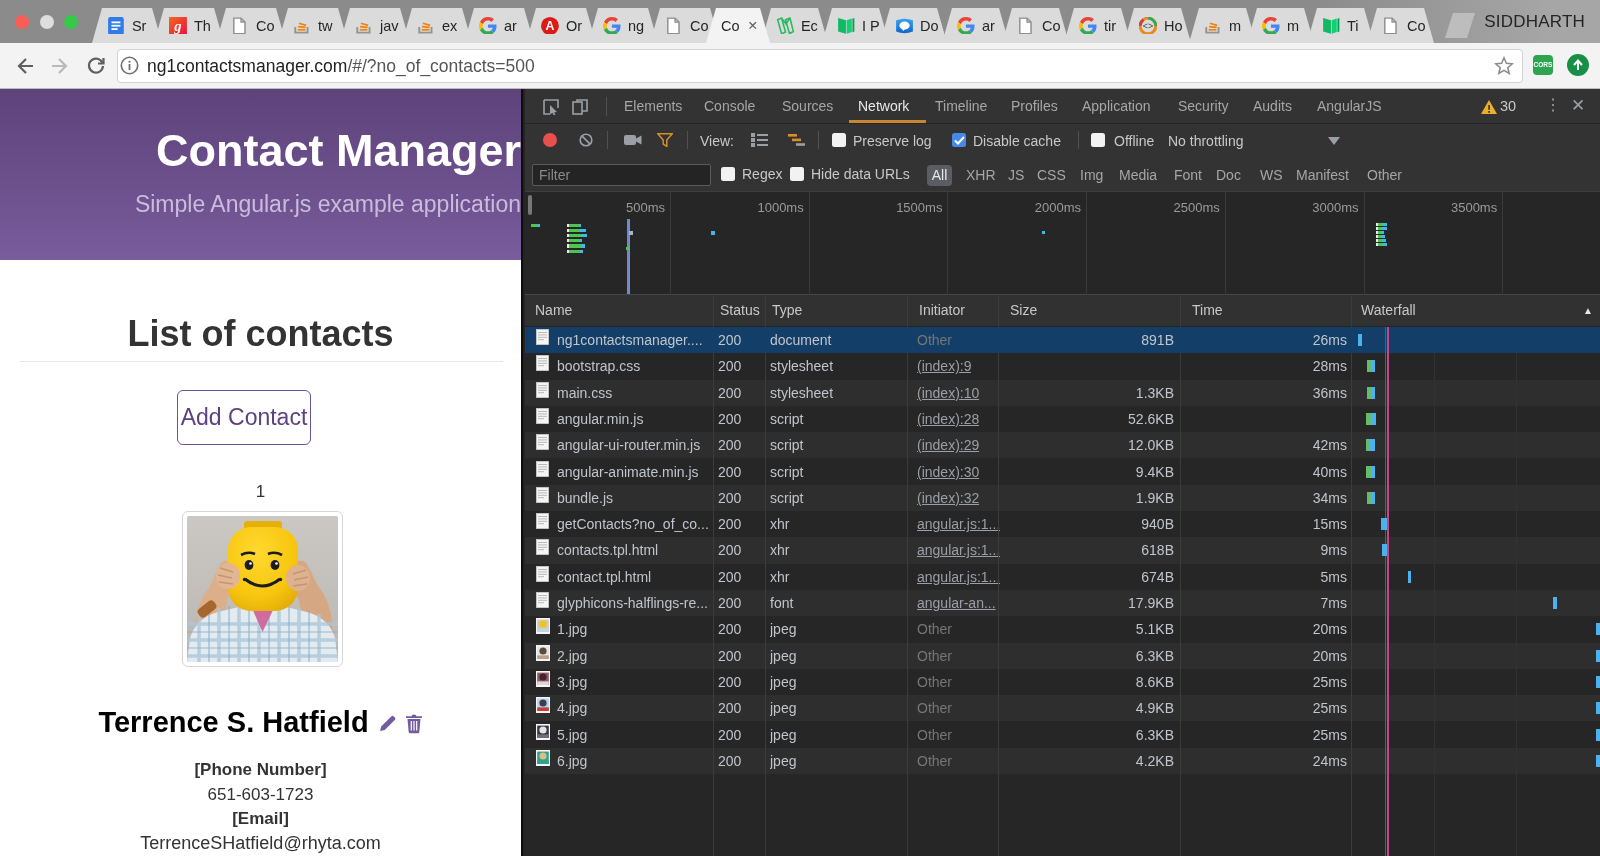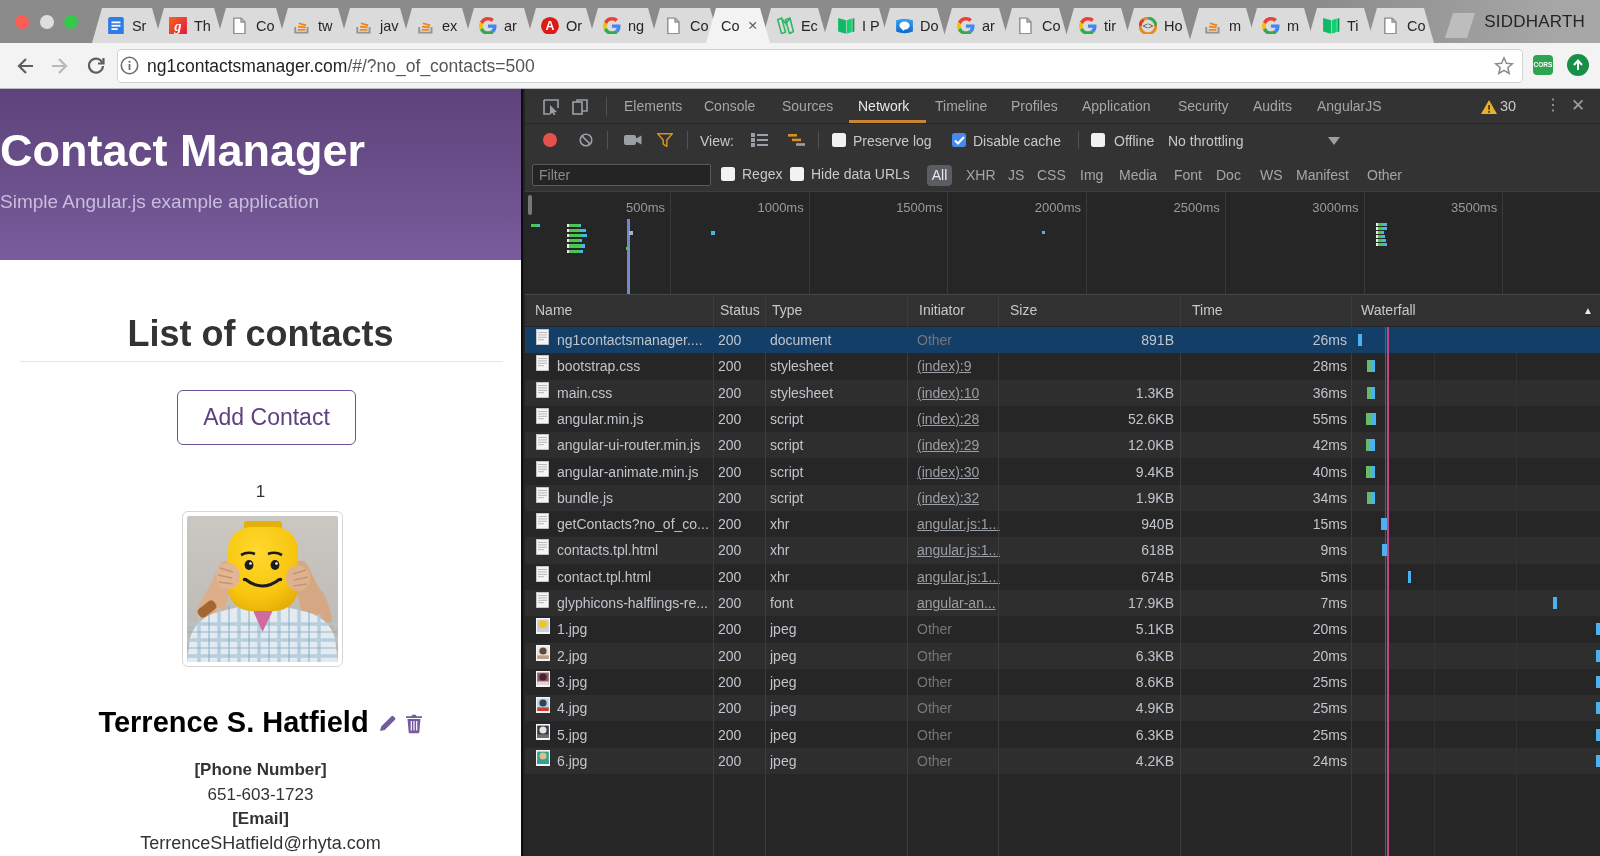--- a/index.html
+++ b/index.html
@@ -21,26 +21,26 @@
 #profile { position:absolute; right:15px; top:12px; font-size:17px; color:#252525; letter-spacing:0.2px; }
 
 #urlbar { position:absolute; left:0; top:43px; width:1600px; height:46px; background:#f3f3f3; border-bottom:1px solid #bcbcbc; }
 .navic { position:absolute; top:0; }
 #urlbox { position:absolute; left:117px; top:6px; width:1406px; height:34px; background:#fff; border:1px solid #d2d2d2; border-radius:4px; }
 #urltext { position:absolute; left:147px; top:13px; font-size:17.5px; color:#222; }
 #urltext .path { color:#555; }
 
 
 #app { position:absolute; left:0; top:89px; width:521px; height:767px; background:#fff; overflow:hidden; }
-#apphead { position:absolute; left:0; top:0; width:521px; height:171px; background:linear-gradient(180deg,#5e427a,#785c9c); text-align:left; }
+#apphead { position:absolute; left:0; top:0; width:521px; height:171px; background:linear-gradient(180deg,#5e427a,#785c9c); text-align:right; }
 #apphead h1 { margin-top:36px; font-size:45px; color:#fff; font-weight:bold; }
-#apphead p { margin-top:14px; font-size:19px; color:#c9bcdc; }
+#apphead p { margin-top:14px; font-size:23px; color:#c9bcdc; }
 #loc { position:absolute; left:0; top:224px; width:521px; text-align:center; font-size:36px; font-weight:bold; color:#333; }
 #apphr { position:absolute; left:20px; top:272px; width:483px; height:0; border-top:1px solid #e7e7e7; }
-#addbtn { position:absolute; left:177px; top:301px; width:179px; height:55px; border:1px solid #6b5198; border-radius:6px;
+#addbtn { position:absolute; left:177px; top:301px; width:134px; height:55px; border:1px solid #6b5198; border-radius:6px;
   text-align:center; line-height:53px; font-size:23px; color:#5d4180; background:#fff; }
 #cnum { position:absolute; left:0; top:393px; width:521px; text-align:center; font-size:17px; color:#333; }
 #cimg { position:absolute; left:182px; top:422px; width:161px; height:156px; background:#fff; border:1px solid #d6d6d6; border-radius:6px; padding:4px; }
 #cimg svg { display:block; border-radius:2px; }
 #cname { position:absolute; left:0; top:617px; width:521px; text-align:center; font-size:29px; font-weight:bold; color:#000000; }
 #cname svg { margin-left:8px; }
 .cline { position:absolute; left:0; width:521px; text-align:center; font-size:17px; color:#333; }
 .cline.b { font-weight:bold; }
 
 
@@ -685,21 +685,20 @@
                 <rect x="2" y="10.2" width="6" height="1"></rect>
               </g>
             </svg></span>
           <span class="c-name">angular.min.js</span>
           <span class="c-status">200</span>
           <span class="c-type">script</span>
           <span class="c-init">
             <span class="lnk">(index):28</span>
           </span>
           <span class="c-size">52.6KB</span>
-          <span class="c-time">55ms</span>
           <i style="left:841px;width:5px;background:#66bb6a;"></i>
           <i style="left:846px;width:5px;background:#4ab2ee;"></i>
         </div>
 <div class="nrow odd" style="top:105.2px;height:26.3px;">
           <span class="fic"><svg width="13" height="16" viewBox="0 0 13 16">
               <rect x="0.5" y="0.5" width="12" height="15" fill="#f5f5f5" stroke="#d0d0d0" stroke-width="0.8"></rect>
               <g fill="#b9b9b9">
                 <rect x="2" y="3" width="9" height="1"></rect>
                 <rect x="2" y="5.4" width="9" height="1"></rect>
                 <rect x="2" y="7.8" width="9" height="1"></rect>

